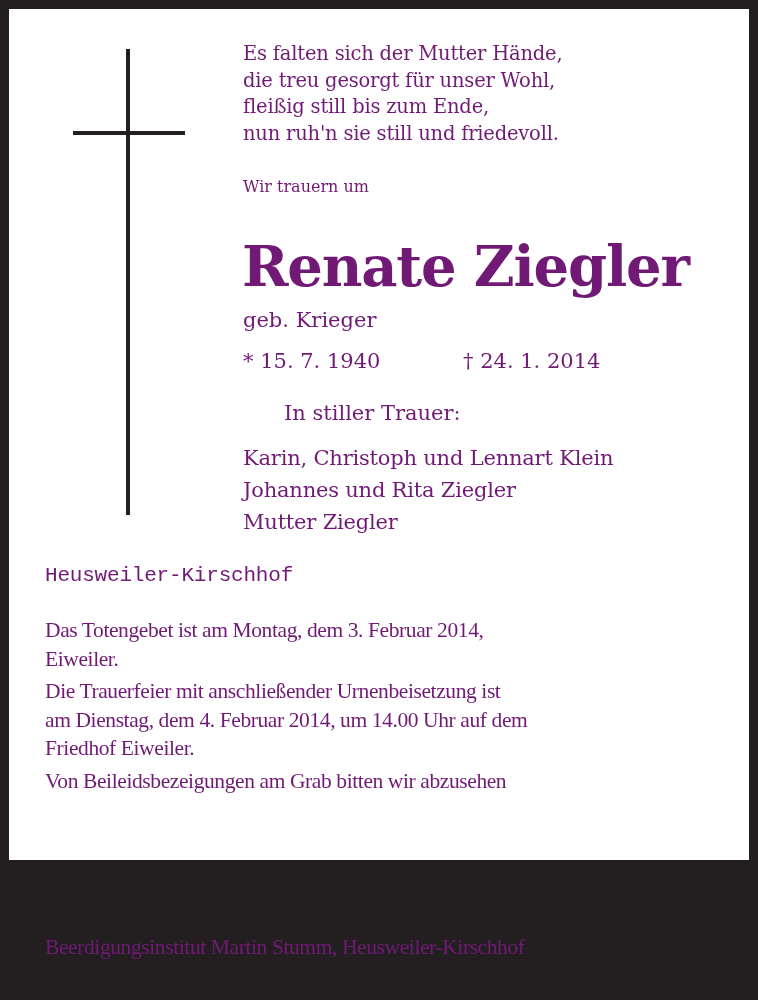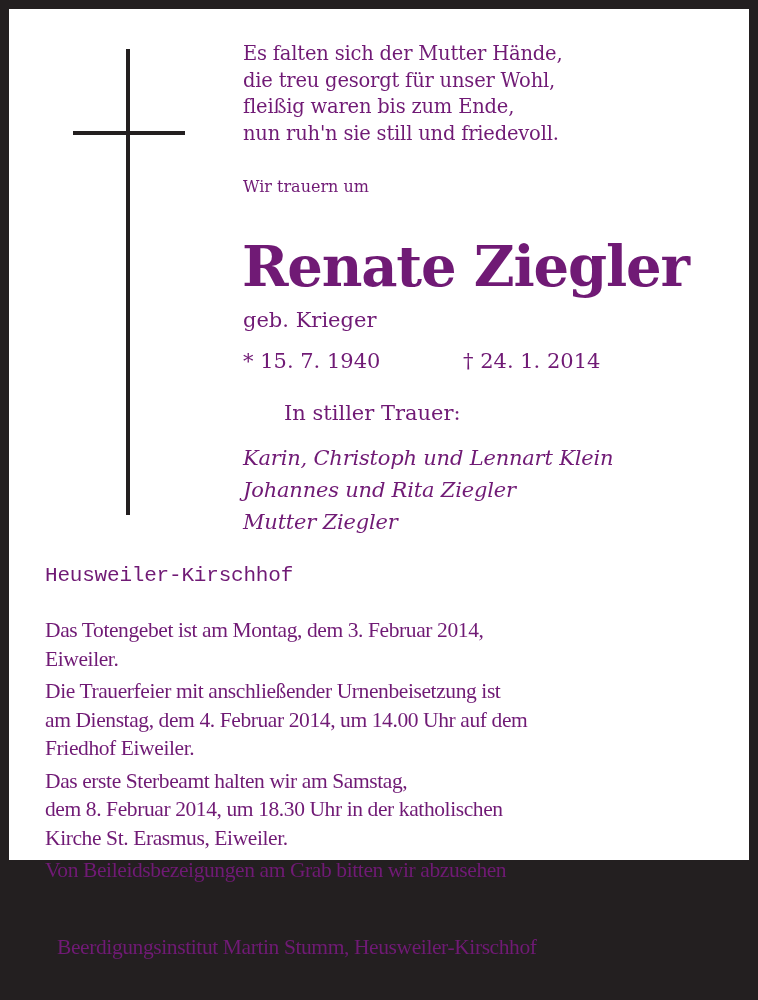--- a/index.html
+++ b/index.html
@@ -12,39 +12,39 @@
     .cross-v { position: absolute; left: 117px; top: 40px; width: 4px; height: 466px; background: #231f20; }
     .cross-h { position: absolute; left: 64px; top: 122px; width: 112px; height: 4px; background: #231f20; }
     .right-col { position: absolute; left: 234px; top: 0; width: 500px; }
     .poem { position: absolute; top: 32px; left: 0; font-size: 19.5px; line-height: 26.5px; white-space: nowrap; letter-spacing: -0.2px; }
     .mourn { position: absolute; top: 168px; left: 0; font-size: 16px; white-space: nowrap; }
     .name { position: absolute; top: 224px; left: -1px; font-size: 56px; font-weight: bold; white-space: nowrap; letter-spacing: -1.2px; font-family: "DejaVu Serif", serif; }
     .born-name { position: absolute; top: 299px; left: 0; font-size: 21px; white-space: nowrap; }
     .dates { position: absolute; top: 340px; left: 0; font-size: 21px; white-space: nowrap; }
     .date-death { position: absolute; left: 220px; top: 0; }
     .quiet { position: absolute; top: 392px; left: 0; font-size: 21px; white-space: nowrap; margin-left: 41px; }
-    .family { position: absolute; top: 433px; left: 0; font-size: 21px; line-height: 32px; font-style: italic; white-space: nowrap; letter-spacing: -0.2px; }
+    .family { position: absolute; top: 433px; left: 0; font-size: 21px; line-height: 32px; white-space: nowrap; letter-spacing: -0.2px; }
     .location { position: absolute; left: 36px; top: 555px; font-size: 21px; white-space: nowrap; font-family: Liberation Mono, monospace; letter-spacing: -0.2px;}
     .body-text { position: absolute; left: 36px; top: 607px; font-size: 21.5px; line-height: 28.5px; font-family: "Liberation Serif", serif; white-space: nowrap; letter-spacing: -0.4px; }
     .para { margin: 0 8px 4px 0; }
-    .undertaker { position: absolute; left: 48px; top: 926px; font-size: 21.5px; font-family: "Liberation Serif", serif; white-space: nowrap; letter-spacing: -0.4px; }
+    .undertaker { position: absolute; left: 36px; top: 926px; font-size: 21.5px; font-family: "Liberation Serif", serif; white-space: nowrap; letter-spacing: -0.4px; }
     .line { display: block; }
   </style>
 </head>
 <body>
 
 <div class="frame">
   <div class="cross-v"></div>
   <div class="cross-h"></div>
 
   <div class="right-col">
     <div class="poem">
       <span class="line">Es falten sich der Mutter Hände,</span>
       <span class="line">die treu gesorgt für unser Wohl,</span>
-      <span class="line">fleißig waren bis zum Ende,</span>
+      <span class="line">fleißig still bis zum Ende,</span>
       <span class="line">nun ruh'n sie still und friedevoll.</span>
     </div>
     <div class="mourn">Wir trauern um</div>
     <div class="name">Renate Ziegler</div>
     <div class="born-name">geb. Krieger</div>
     <div class="dates">
       <span>* 15. 7. 1940</span>
       <span class="date-death">† 24. 1. 2014</span>
     </div>
     <div class="quiet">In stiller Trauer:</div>
@@ -61,23 +61,18 @@
     <p class="para">
       <span class="line">Das Totengebet ist am Montag, dem 3. Februar 2014,</span>
       <span class="line">Eiweiler.</span>
     </p>
     <p class="para">
       <span class="line">Die Trauerfeier mit anschließender Urnenbeisetzung ist</span>
       <span class="line">am Dienstag, dem 4. Februar 2014, um 14.00 Uhr auf dem</span>
       <span class="line">Friedhof Eiweiler.</span>
     </p>
     <p class="para">
-      <span class="line">Das erste Sterbeamt halten wir am Samstag,</span>
-      <span class="line">dem 8. Februar 2014, um 18.30 Uhr in der katholischen</span>
-      <span class="line">Kirche St. Erasmus, Eiweiler.</span>
-    </p>
-    <p class="para">
       <span class="line">Von Beileidsbezeigungen am Grab bitten wir abzusehen</span>
     </p>
   </div>
 
   <div class="undertaker">Beerdigungsinstitut Martin Stumm, Heusweiler-Kirschhof</div>
 </div>
 
 </body></html>

